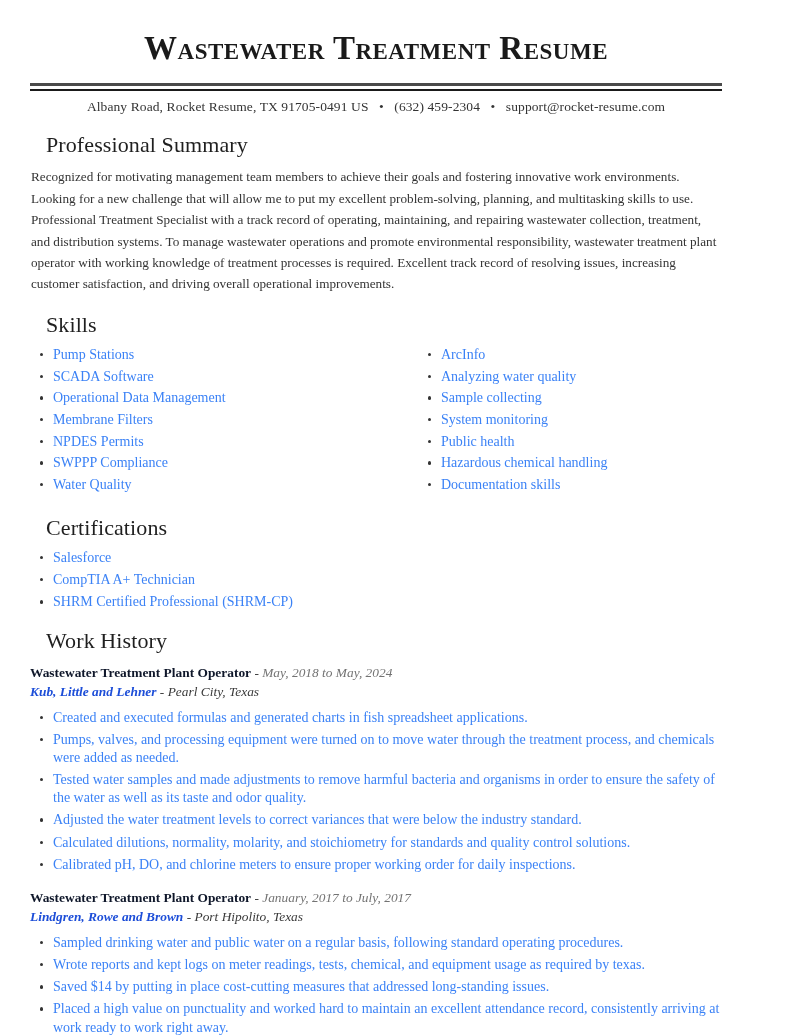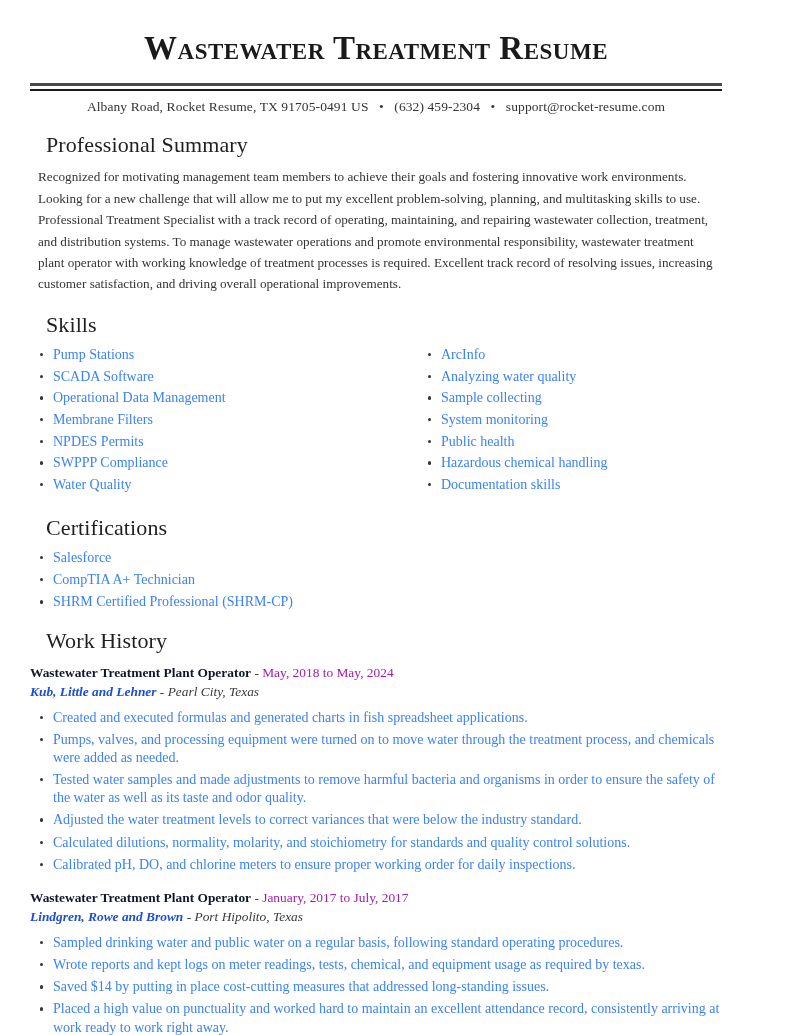--- a/index.html
+++ b/index.html
@@ -75,21 +75,21 @@
     font-weight: 400;
     color: #1f1f1f;
     margin: 0 0 9px 16px;
     line-height: 1.1;
     letter-spacing: 0.1px;
   }
   .summary-text {
     font-size: 13.2px;
     line-height: 1.62;
     color: #333333;
-    margin: 8px;
+    margin: 1px;
     text-align: left;
   }
 
   
   ul.bullets {
     list-style: none;
     margin: 0;
     padding: 0;
   }
   ul.bullets > li {
@@ -144,21 +144,22 @@
     line-height: 1.45;
     color: #2b2b2b;
   }
   .job-title {
     font-weight: 700;
     color: #0f172a;
     font-family: Liberation Serif, serif;
   }
   .job-dates {
     font-weight: 400;
-    color: #a21caf;
+    color: #737373;
+    font-style: italic;
   }
   .job-line-company {
     font-size: 13.4px;
     line-height: 1.45;
     margin-bottom: 7px;
     color: #2b2b2b;
   }
   .job-company {
     font-weight: 700;
     font-style: italic;

